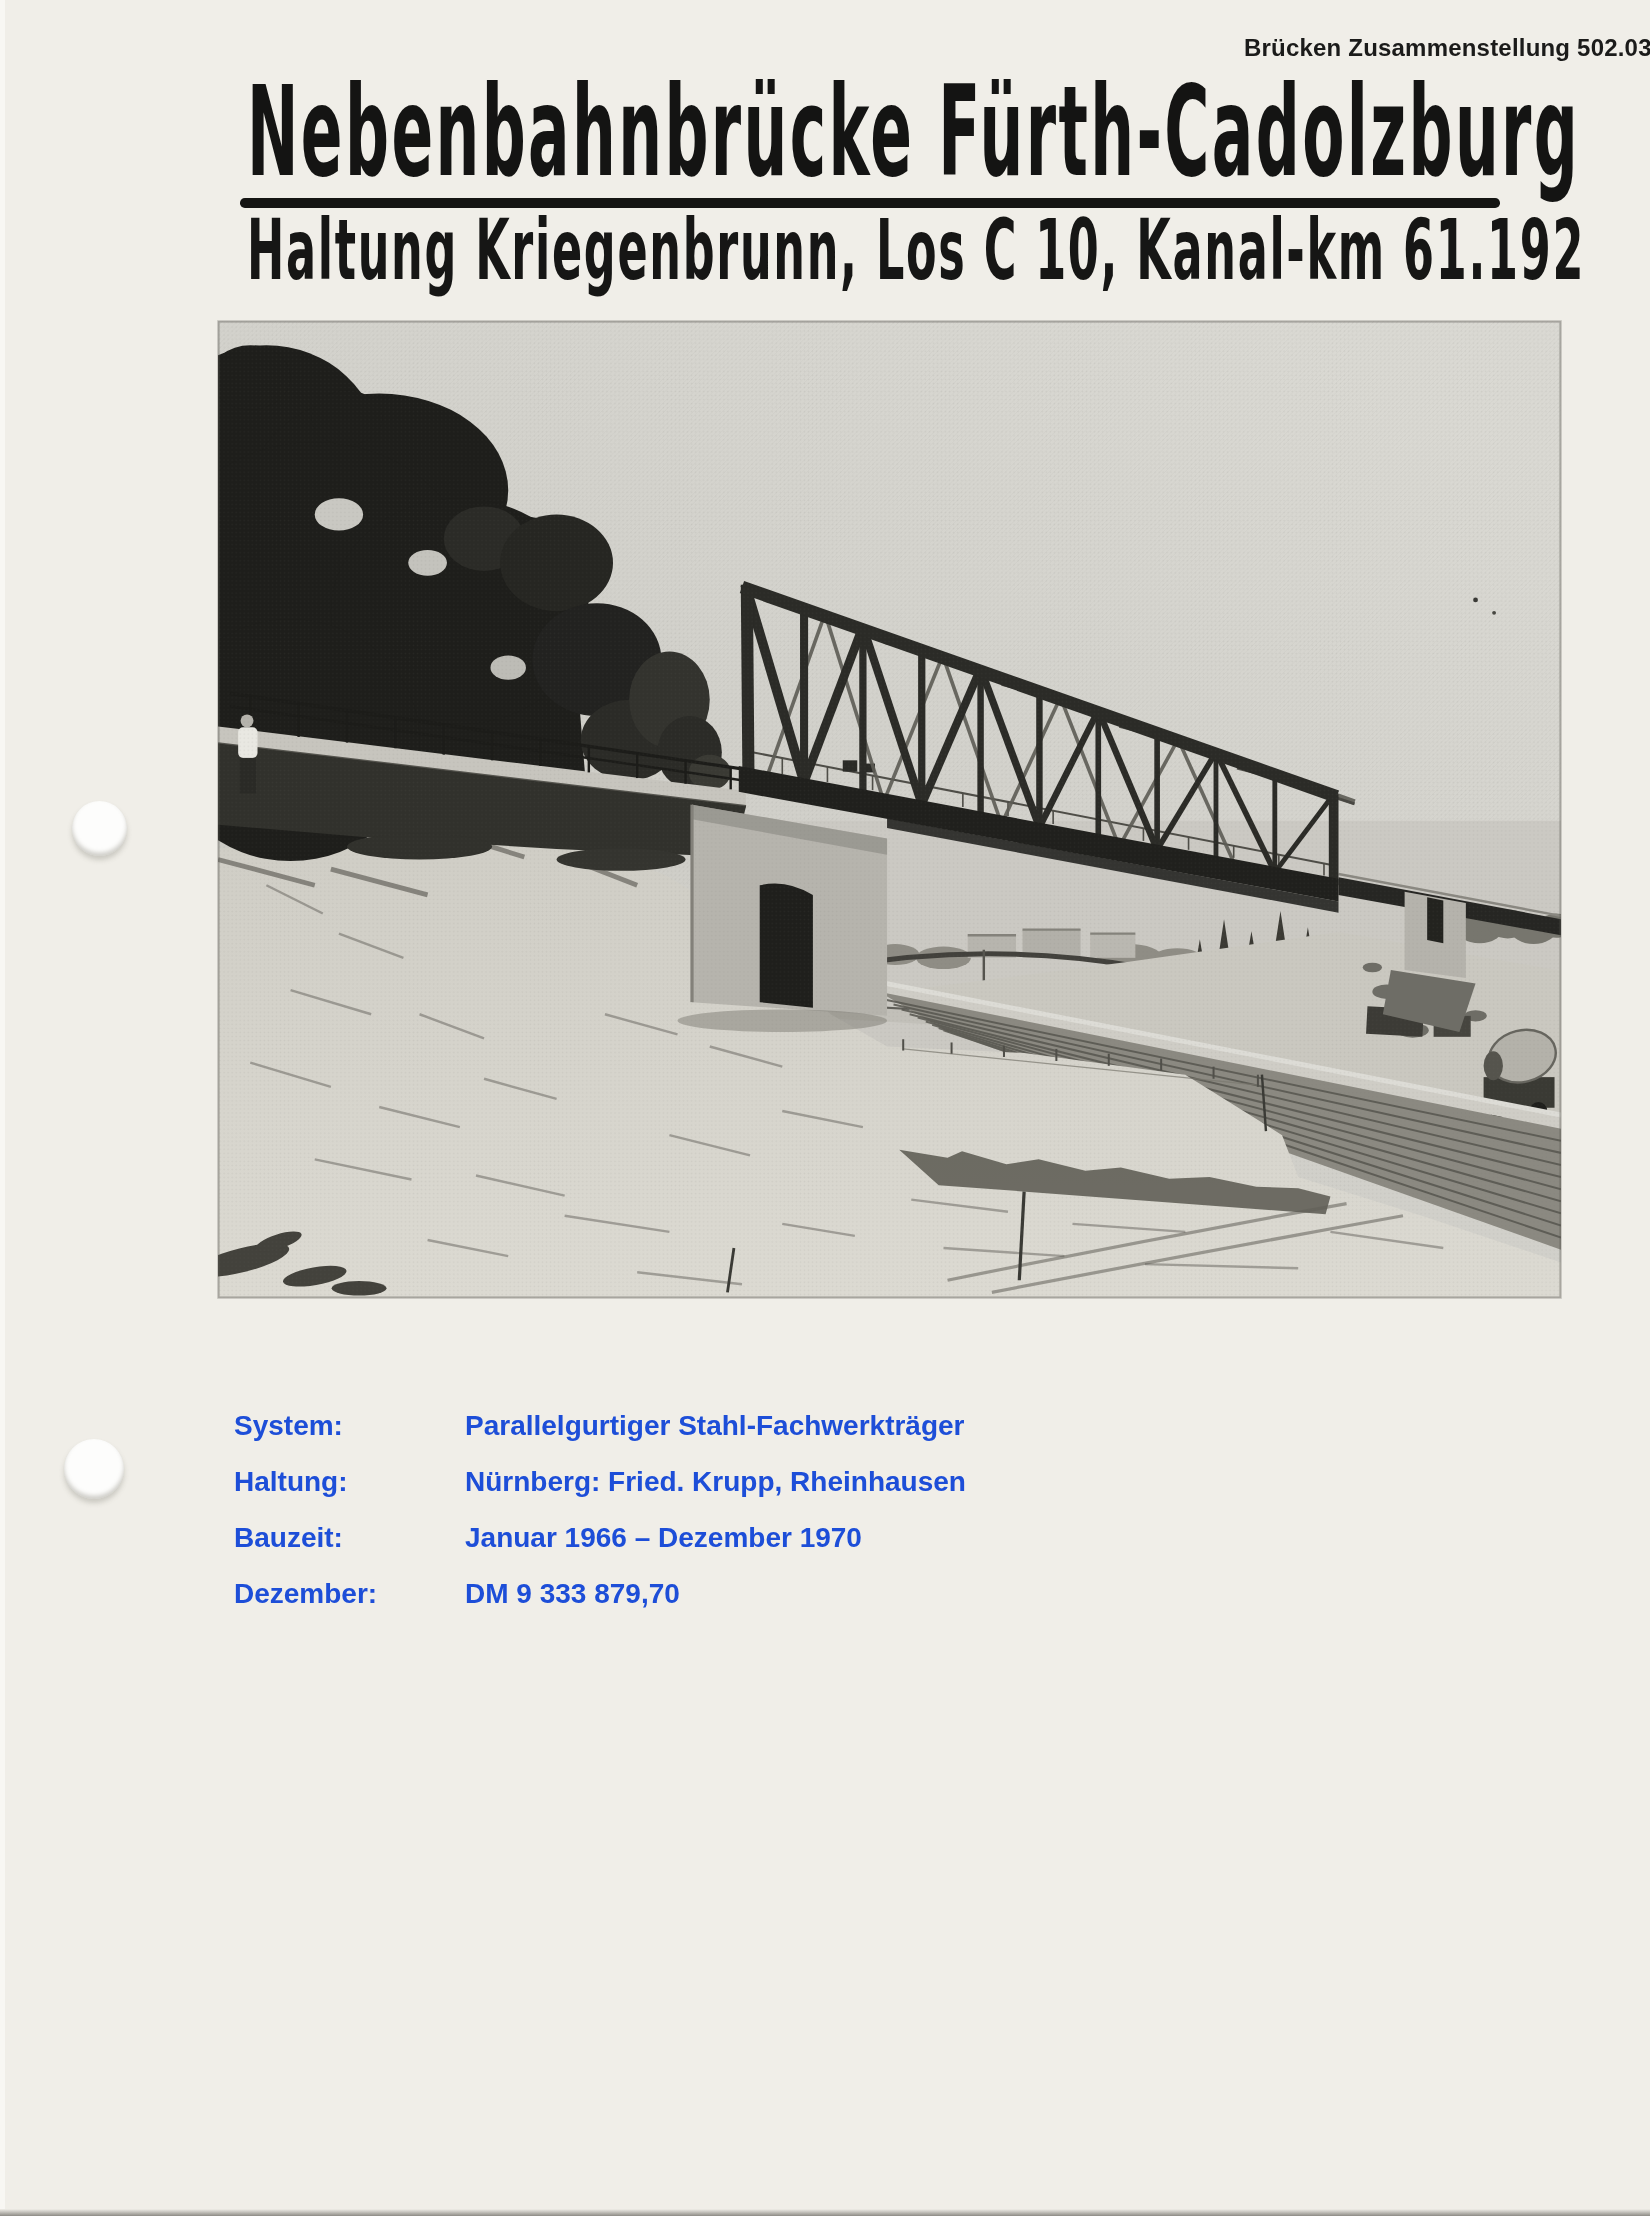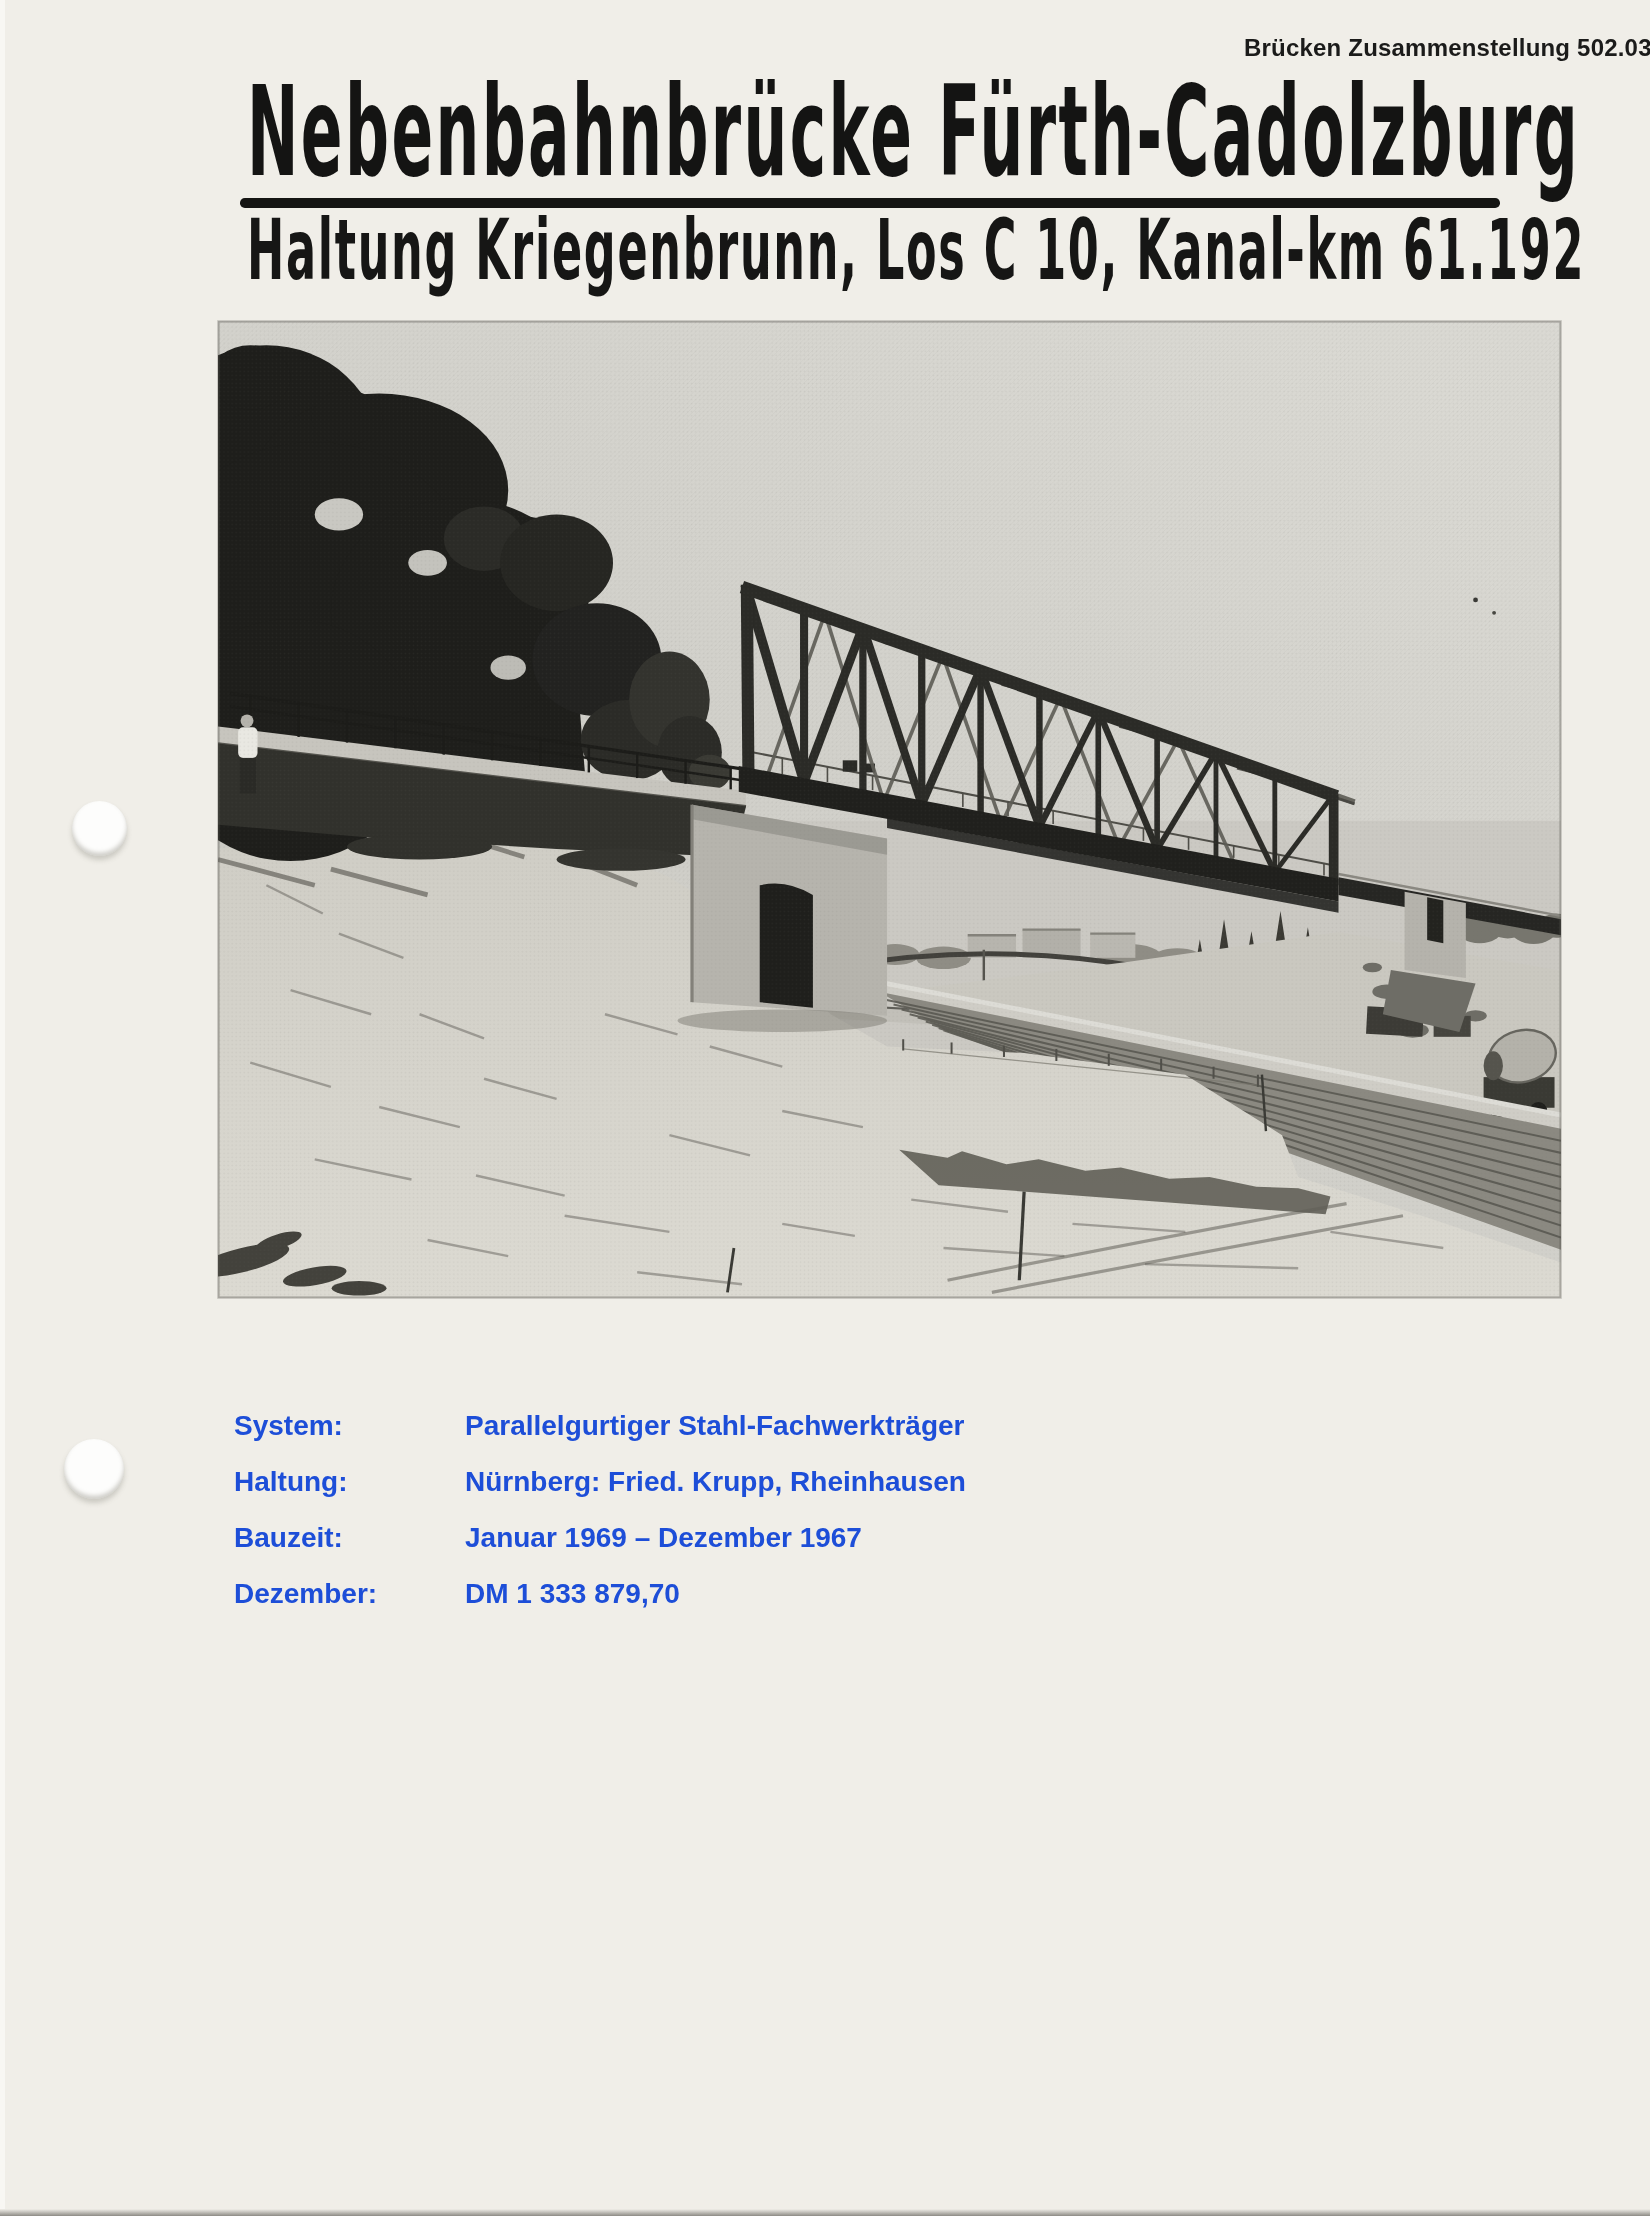--- a/index.html
+++ b/index.html
@@ -424,23 +424,23 @@
     <div class="detail-row">
       <div class="lbl">System:</div>
       <div class="val">Parallelgurtiger Stahl-Fachwerkträger</div>
     </div>
     <div class="detail-row">
       <div class="lbl">Haltung:</div>
       <div class="val">Nürnberg: Fried. Krupp, Rheinhausen</div>
     </div>
     <div class="detail-row">
       <div class="lbl">Bauzeit:</div>
-      <div class="val">Januar 1969 – Dezember 1967</div>
+      <div class="val">Januar 1966 – Dezember 1970</div>
     </div>
     <div class="detail-row">
       <div class="lbl">Dezember:</div>
-      <div class="val">DM  1 333 879,70</div>
+      <div class="val">DM  9 333 879,70</div>
     </div>
   </div>
 
   <div class="bottom-edge"></div>
 </div>
 
 
 </body></html>

